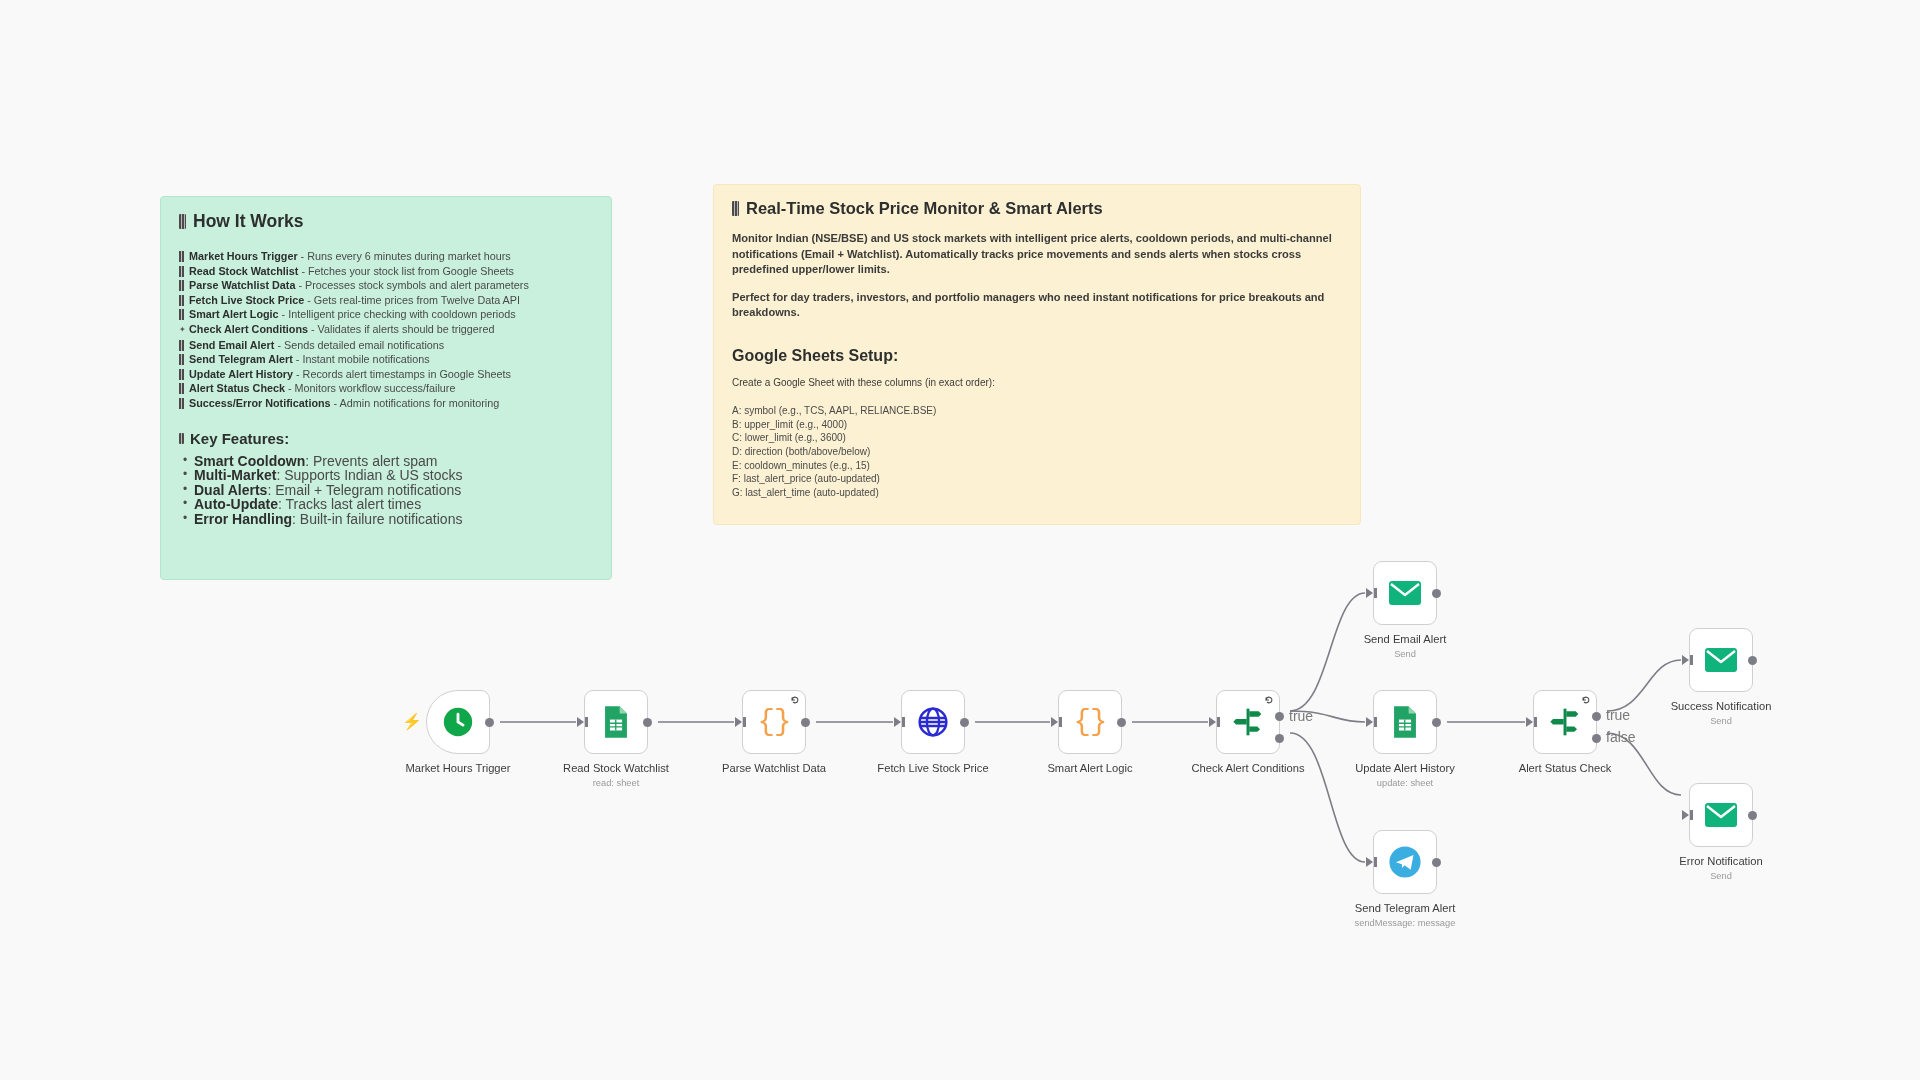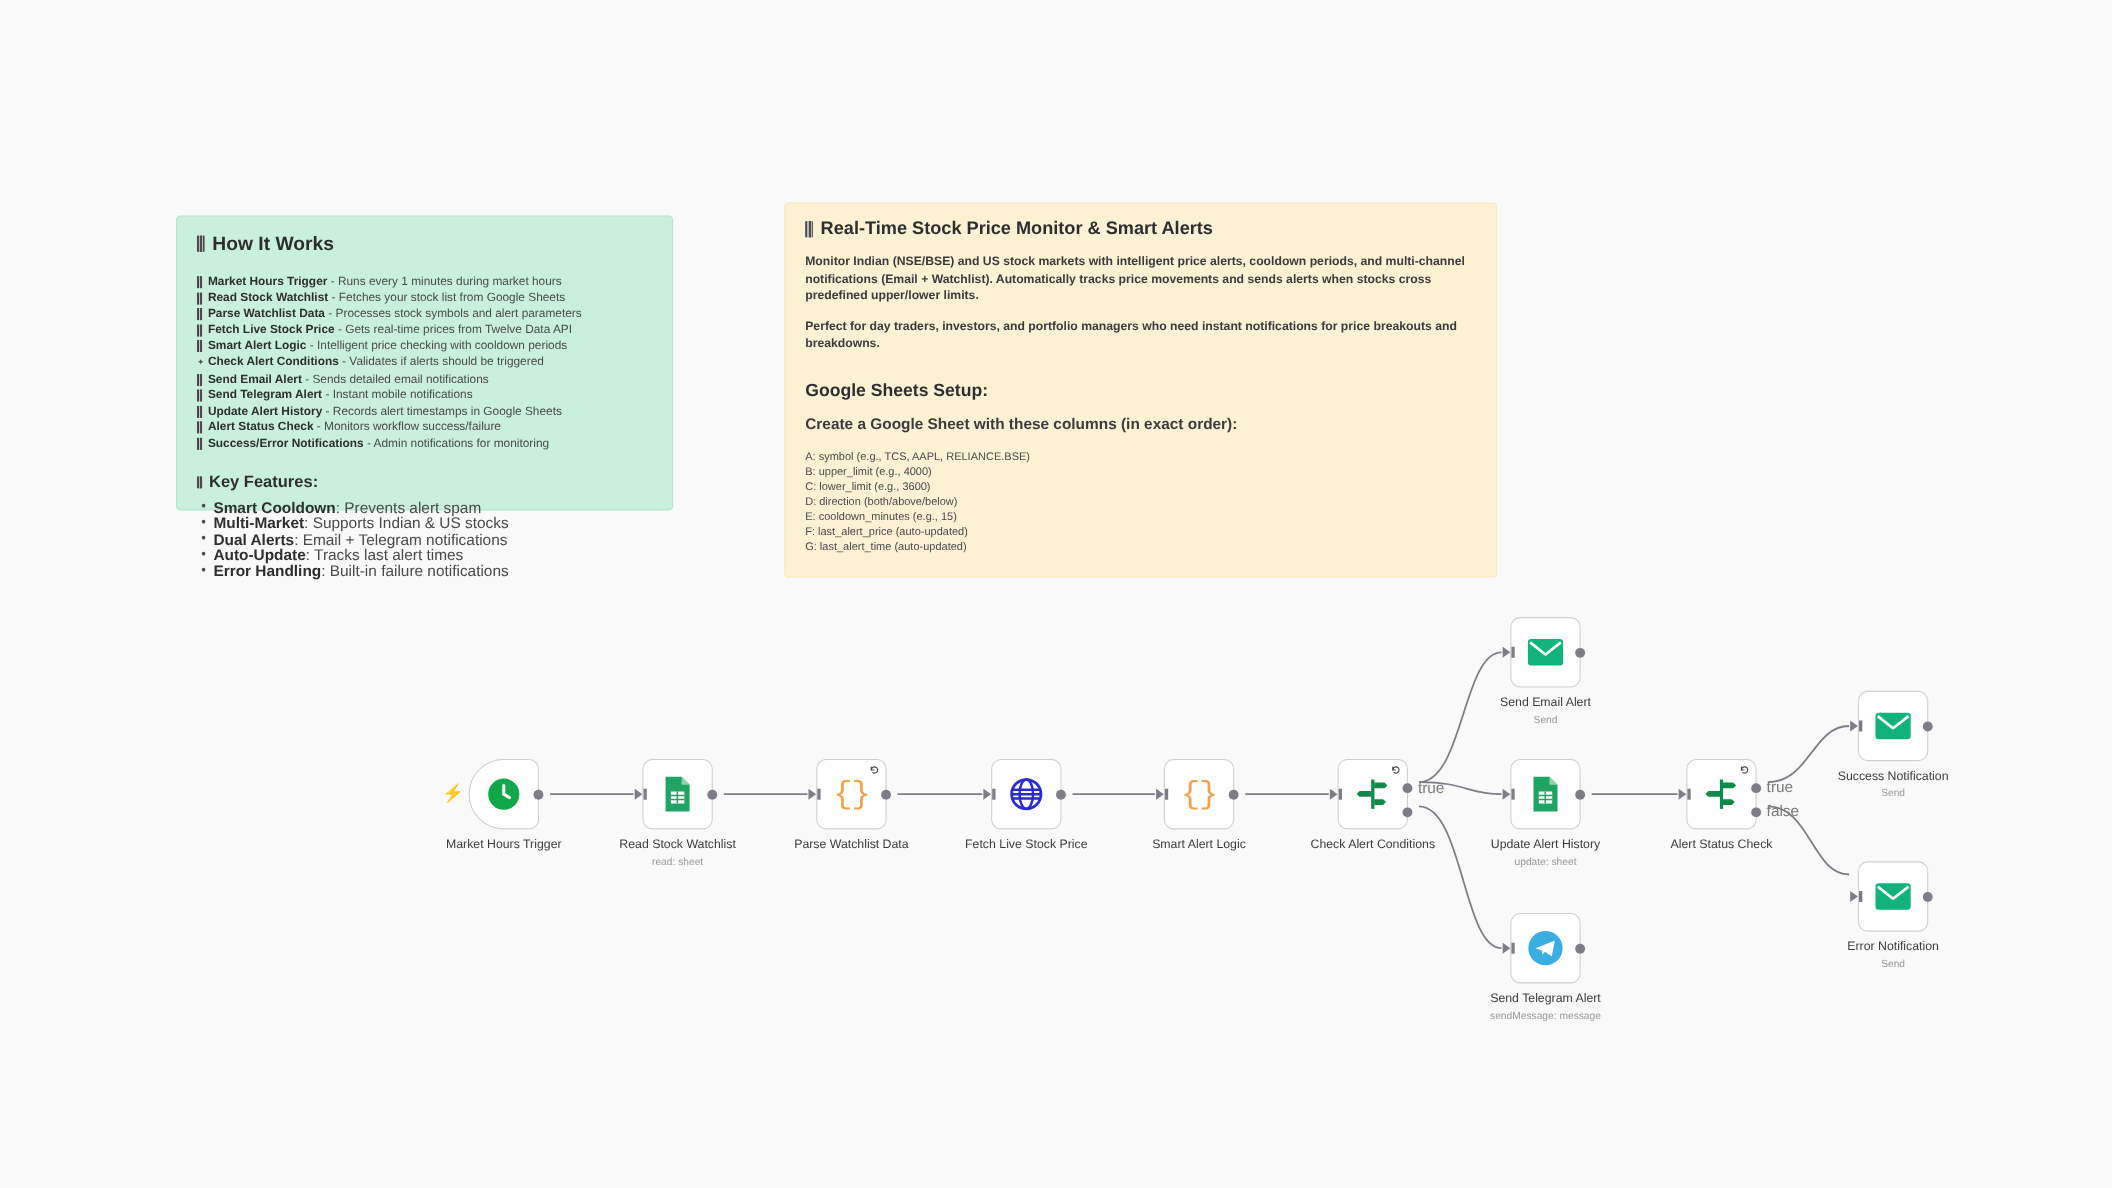--- a/index.html
+++ b/index.html
@@ -7,21 +7,21 @@
     width: 1920px; height: 1080px;
     background: #faf9fa;
     font-family: "Liberation Sans", sans-serif;
     overflow: hidden;
   }
   #canvas { position: relative; width: 1920px; height: 1080px; }
 
   
   .sticky { position: absolute; border-radius: 4px; }
   .sticky-green {
-    left: 160px; top: 196px; width: 452px; height: 268px;
+    left: 160px; top: 196px; width: 452px; height: 384px;
     background: #c8f0dc; border: 1px solid #b3e6cc;
   }
   .sticky-yellow {
     left: 713px; top: 184px; width: 648px; height: 341px;
     background: #fcf1d2; border: 1px solid #f7e7bd;
   }
   .sticky-inner { padding: 14px 18px; }
 
   .note-title {
     font-size: 17.5px; font-weight: bold; color: #2d2e2e;
@@ -61,21 +61,21 @@
   .feat-line b { color: #2d2e2e; font-weight: bold; }
 
   .y-para {
     font-size: 11.1px; font-weight: bold; color: #3b3b3b;
     line-height: 15.6px; margin-bottom: 12px;
   }
   .y-h2 {
     font-size: 16px; font-weight: bold; color: #2d2e2e;
     margin: 26px 0 12px 0;
   }
-  .y-sub { font-size: 14px; font-weight: bold; color: #3b3b3b; margin-bottom: 16px; }
+  .y-sub { font-size: 10px; font-weight: normal; color: #3b3b3b; margin-bottom: 16px; }
   .y-col { font-size: 10px; color: #4a4a4a; line-height: 13.7px; }
 
   
   .node { position: absolute; }
   .node-box {
     width: 64px; height: 64px; background: #fff;
     border: 1.4px solid #d0d0d2; border-radius: 9px;
     display: flex; align-items: center; justify-content: center;
     position: relative;
   }
@@ -127,21 +127,21 @@
 
   <div class="sticky sticky-green">
     <div class="sticky-inner">
       <div class="note-title">
         <span class="bar-ico"></span>
         <span>How It Works</span>
       </div>
       <div>
         <div class="step-line">
             <span class="dotmark"></span>
-            <span><b>Market Hours Trigger</b><span> - Runs every 1 minutes during market hours</span></span>
+            <span><b>Market Hours Trigger</b><span> - Runs every 6 minutes during market hours</span></span>
           </div>
         <div class="step-line">
             <span class="dotmark"></span>
             <span><b>Read Stock Watchlist</b><span> - Fetches your stock list from Google Sheets</span></span>
           </div>
         <div class="step-line">
             <span class="dotmark"></span>
             <span><b>Parse Watchlist Data</b><span> - Processes stock symbols and alert parameters</span></span>
           </div>
         <div class="step-line">

